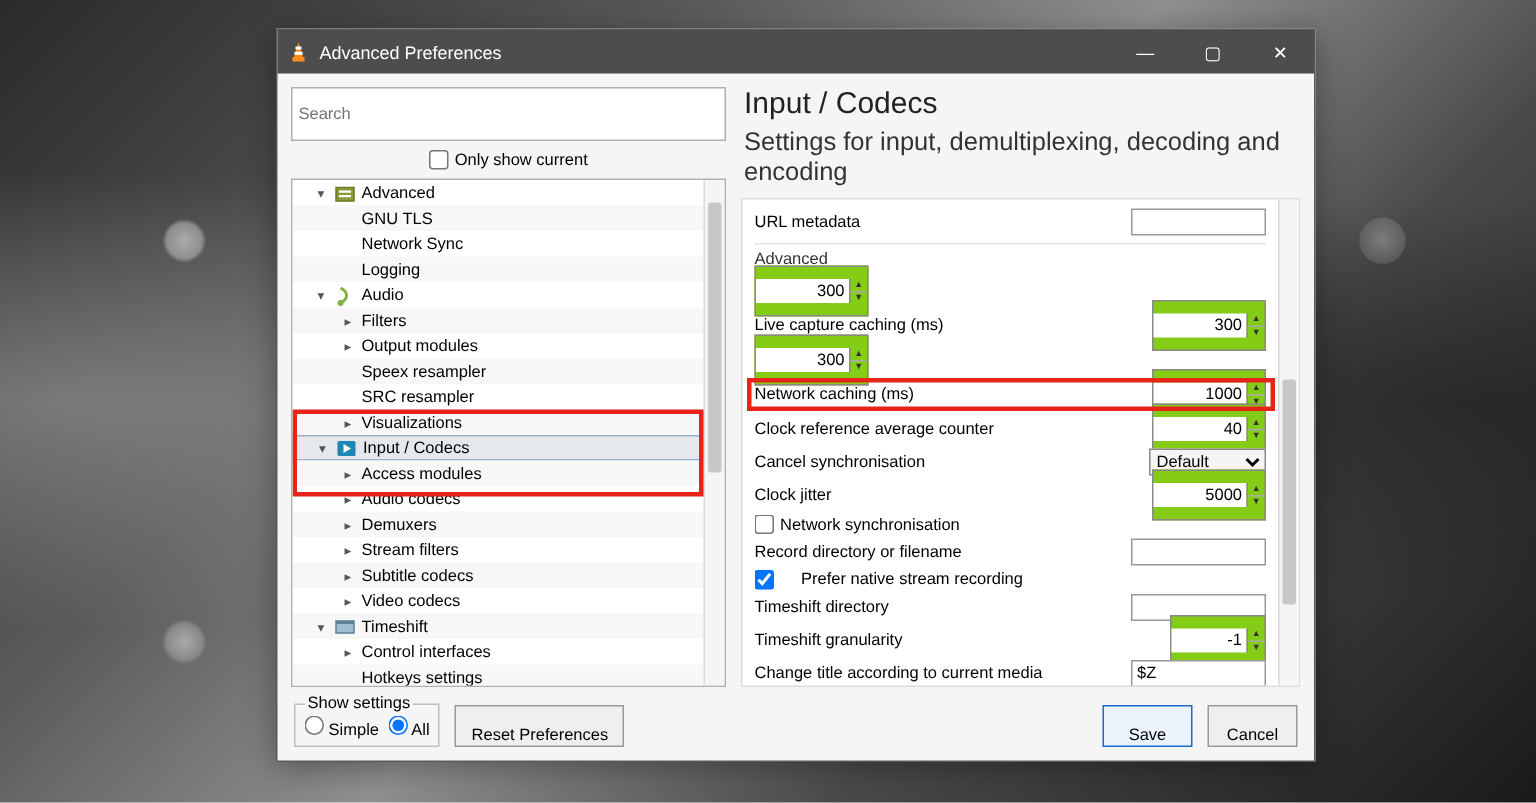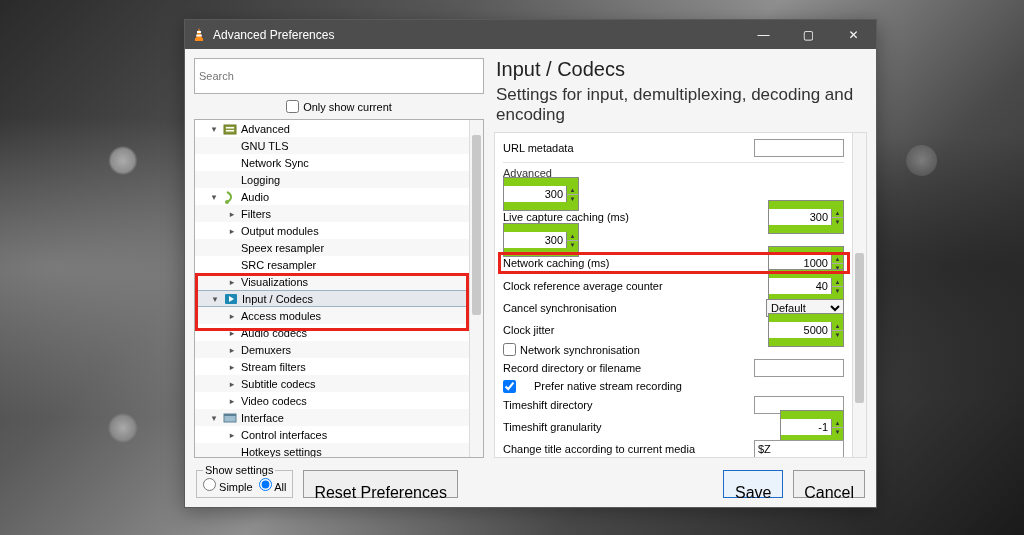--- a/index.html
+++ b/index.html
@@ -77,21 +77,21 @@
   .spin .arrows span { flex:1; font-size:6px; line-height:8px; text-align:center; color:#333; cursor:pointer;}
   .spin .arrows span:first-child{ border-bottom:1px solid #aaa;}
   .group-head { font-size:11px; color:#333; padding:4px 0 2px; border-top:1px solid #e4e4e4; margin-top:2px;}
   select { border:1px solid #888; height:18px; font-size:11px; width:78px; background:#f5f5f5;}
   .hl-red { position:absolute; border:3px solid #e8231a; pointer-events:none;}
   .bottom-bar { height:40px; display:flex; align-items:flex-end; gap:10px; padding:0 2px;}
   fieldset.show-settings { border:1px solid #bfbfbf; padding:2px 6px 4px; }
   fieldset.show-settings legend { font-size:11px; padding:0 2px;}
   .radio-row { display:flex; align-items:center; gap:6px; font-size:11px;}
   .btn {
-    min-width:60px; height:22px; padding:13px 10px; font-size:16px;
+    min-width:60px; height:22px; padding:13px 10px; font-size:11px;
     background:#efefef; border:1px solid #999; cursor:pointer;
   }
   .btn.primary { border:1px solid #1a6cc8; background:#eaf2fb;}
   .spacer-flex { flex:1;}
   .cat-icon { width:14px; height:14px; display:inline-block;}
 </style>
 </head>
 <body>
 
 <div class="dialog">
@@ -226,21 +226,21 @@
                 <span class="chev">▸</span>
                 <span>Video codecs</span>
               </div>
               <div class="tree-row">
                 <span class="spacer" style="width:6px"></span>
                 <span class="chev">▾</span>
                 <span class="cat-icon"><svg width="14" height="14">
                     <rect x="1" y="3" width="12" height="8" fill="#9fbecf" stroke="#5c8194"></rect>
                     <rect x="1" y="3" width="12" height="2" fill="#5c8194"></rect>
                   </svg></span>
-                <span>Interface</span>
+                <span>Timeshift</span>
               </div>
               <div class="tree-row">
                 <span class="spacer" style="width:24px"></span>
                 <span class="chev">▸</span>
                 <span>Control interfaces</span>
               </div>
               <div class="tree-row">
                 <span class="spacer" style="width:24px"></span>
                 <span class="chev"></span>
                 <span>Hotkeys settings</span>

